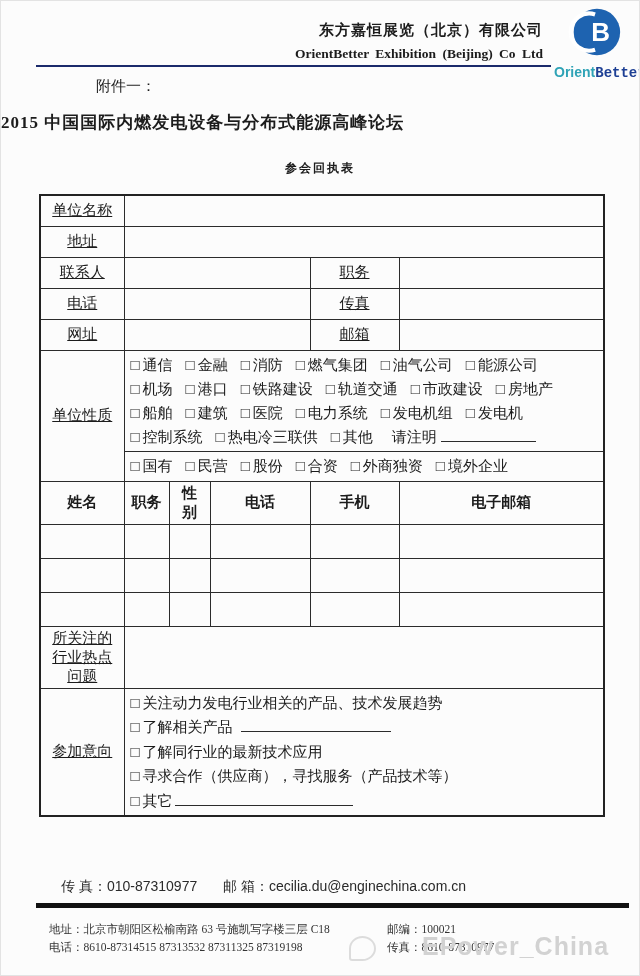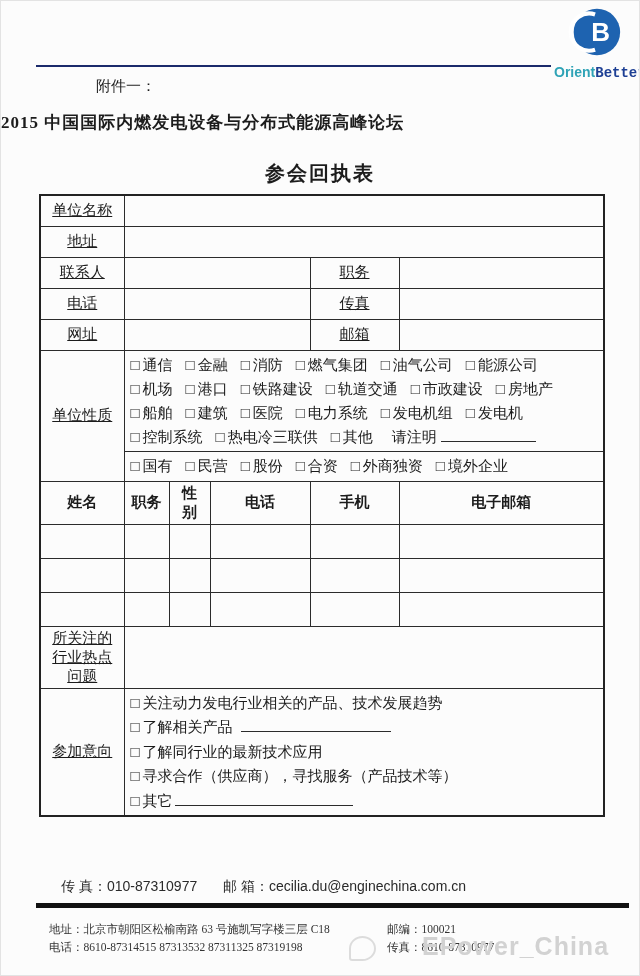--- a/index.html
+++ b/index.html
@@ -16,21 +16,21 @@
   .header-en { font-size: 13.5px; font-weight: bold; margin-top: 6px; word-spacing: 3px; }
   .header-rule { position: absolute; left: 35px; top: 64px; width: 515px; border-top: 2px solid #1b2a6b; }
 
   .logo { position: absolute; left: 553px; top: 6px; width: 84px; text-align: center; }
   .logo-text { font-family: "Liberation Sans", sans-serif; font-weight: bold; font-size: 14px; margin-top: 1px; letter-spacing: 0px; }
   .logo-orient { color: #2fa3b6; }
   .logo-better { color: #1d3f94; font-family: Liberation Mono, monospace; }
 
   .attachment { position: absolute; left: 48px; top: 76px; font-size: 15px; padding-left: 47px; }
   .doc-title { position: absolute; left: 0; top: 110px; width: 100%; font-size: 17px; font-weight: bold; letter-spacing: 1px; }
-  .doc-subtitle { position: absolute; left: 0; top: 159px; width: 100%; text-align: center; font-size: 20px; font-weight: bold; letter-spacing: 2px; }
+  .doc-subtitle { position: absolute; left: 0; top: 159px; width: 100%; text-align: center; font-size: 12px; font-weight: bold; letter-spacing: 2px; }
 
   
   table.form { position: absolute; left: 38px; top: 193px; width: 564px;
     border-collapse: collapse; table-layout: fixed; }
   table.form td, table.form th { border: 1px solid #2b2b2b; font-size: 15px; padding: 2px 6px; vertical-align: middle; }
   table.form { border: 2px solid #222; }
   td.lbl { text-align: center; padding: 2px 2px; text-decoration: underline; }
   tr.r-short td { height: 31px; }
   td.nature-cell { padding: 4px 4px 4px 10px; }
   .cb-line { line-height: 24px; white-space: nowrap; }
@@ -66,20 +66,24 @@
     color: #d2d2d2; font-family: "Liberation Sans", sans-serif; font-weight: bold;
     font-size: 25px; letter-spacing: 1px; pointer-events: none; }
   .wm-icon { width: 27px; height: 25px; border: 2px solid #dcdcdc; border-radius: 50% 50% 50% 12%;
     margin-right: 46px; }
 </style>
 </head>
 <body>
 
 <div class="page">
 
+  <div class="header-text">
+    <div class="header-cn">东方嘉恒展览（北京）有限公司</div>
+    <div class="header-en">OrientBetter Exhibition (Beijing) Co Ltd</div>
+  </div>
 
   <div class="logo">
     <svg width="56" height="52" viewBox="0 0 60 56">
       <circle cx="31" cy="27" r="25" fill="#1e63b0"></circle>
       <path d="M 29 8 A 20 20 0 1 0 29 46" fill="none" stroke="#ffffff" stroke-width="4.5"></path>
       <text x="35" y="37" font-size="28" font-weight="bold" fill="#ffffff" text-anchor="middle" font-family="Liberation Sans, sans-serif">B</text>
     </svg>
     <div class="logo-text"><span class="logo-orient">Orient</span><span class="logo-better">Better</span></div>
   </div>
 

